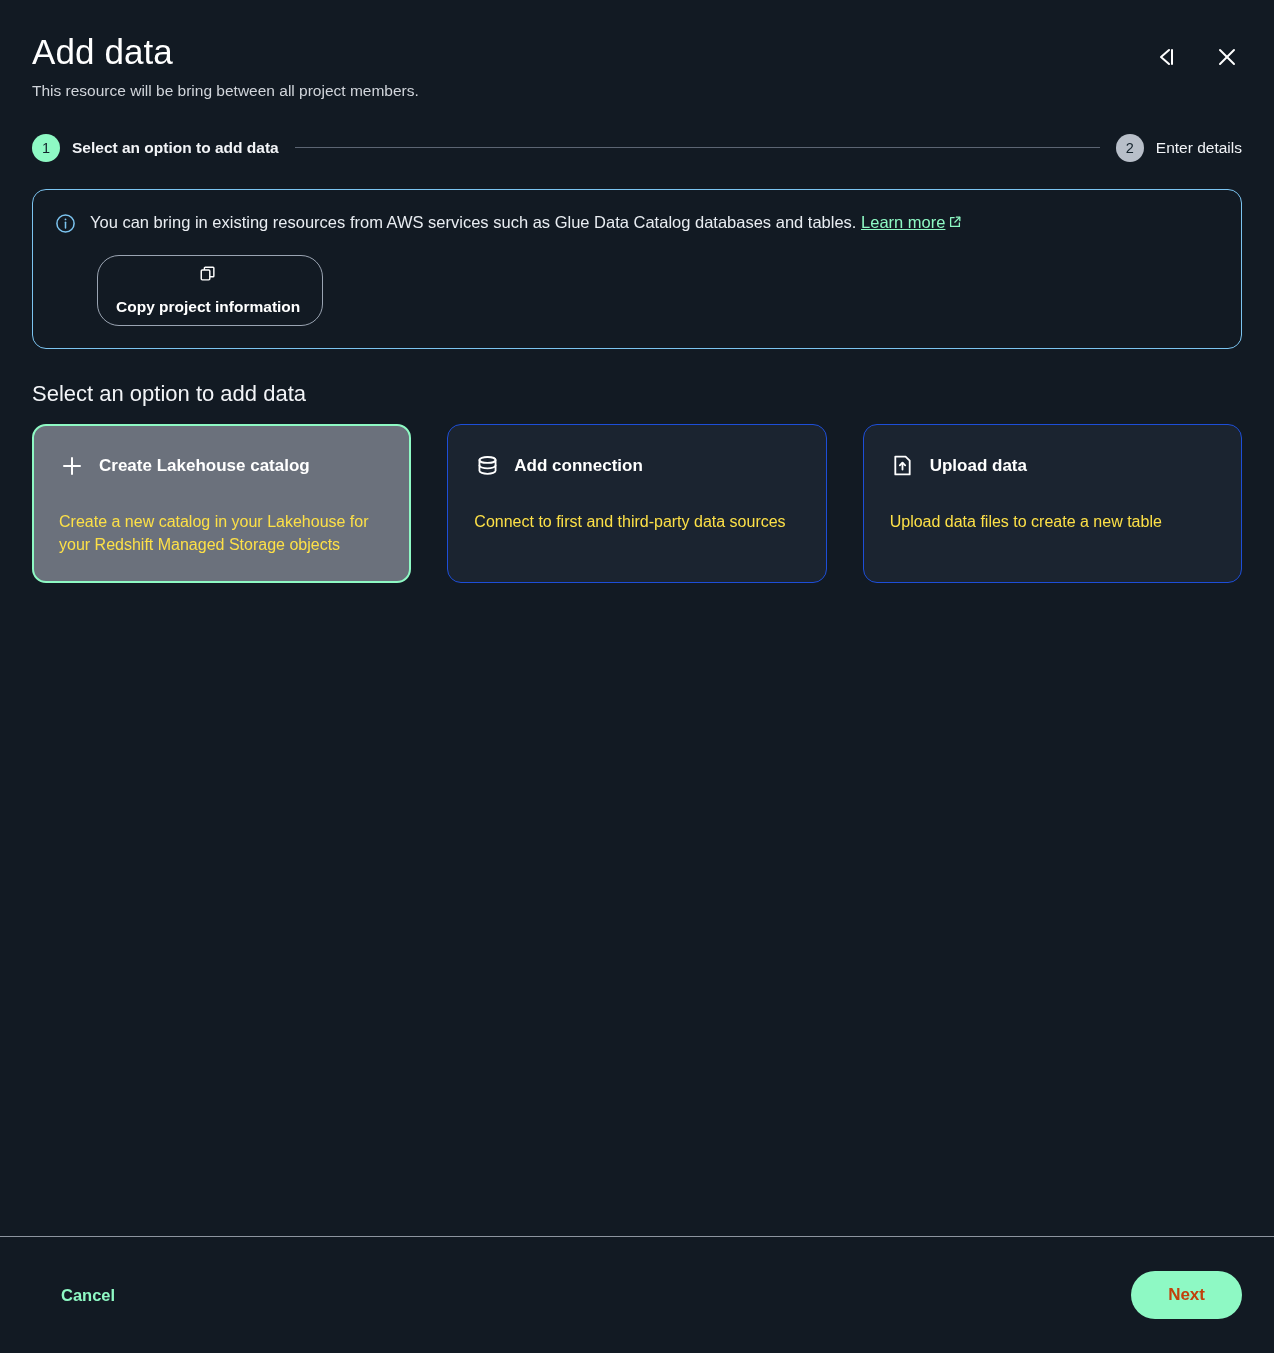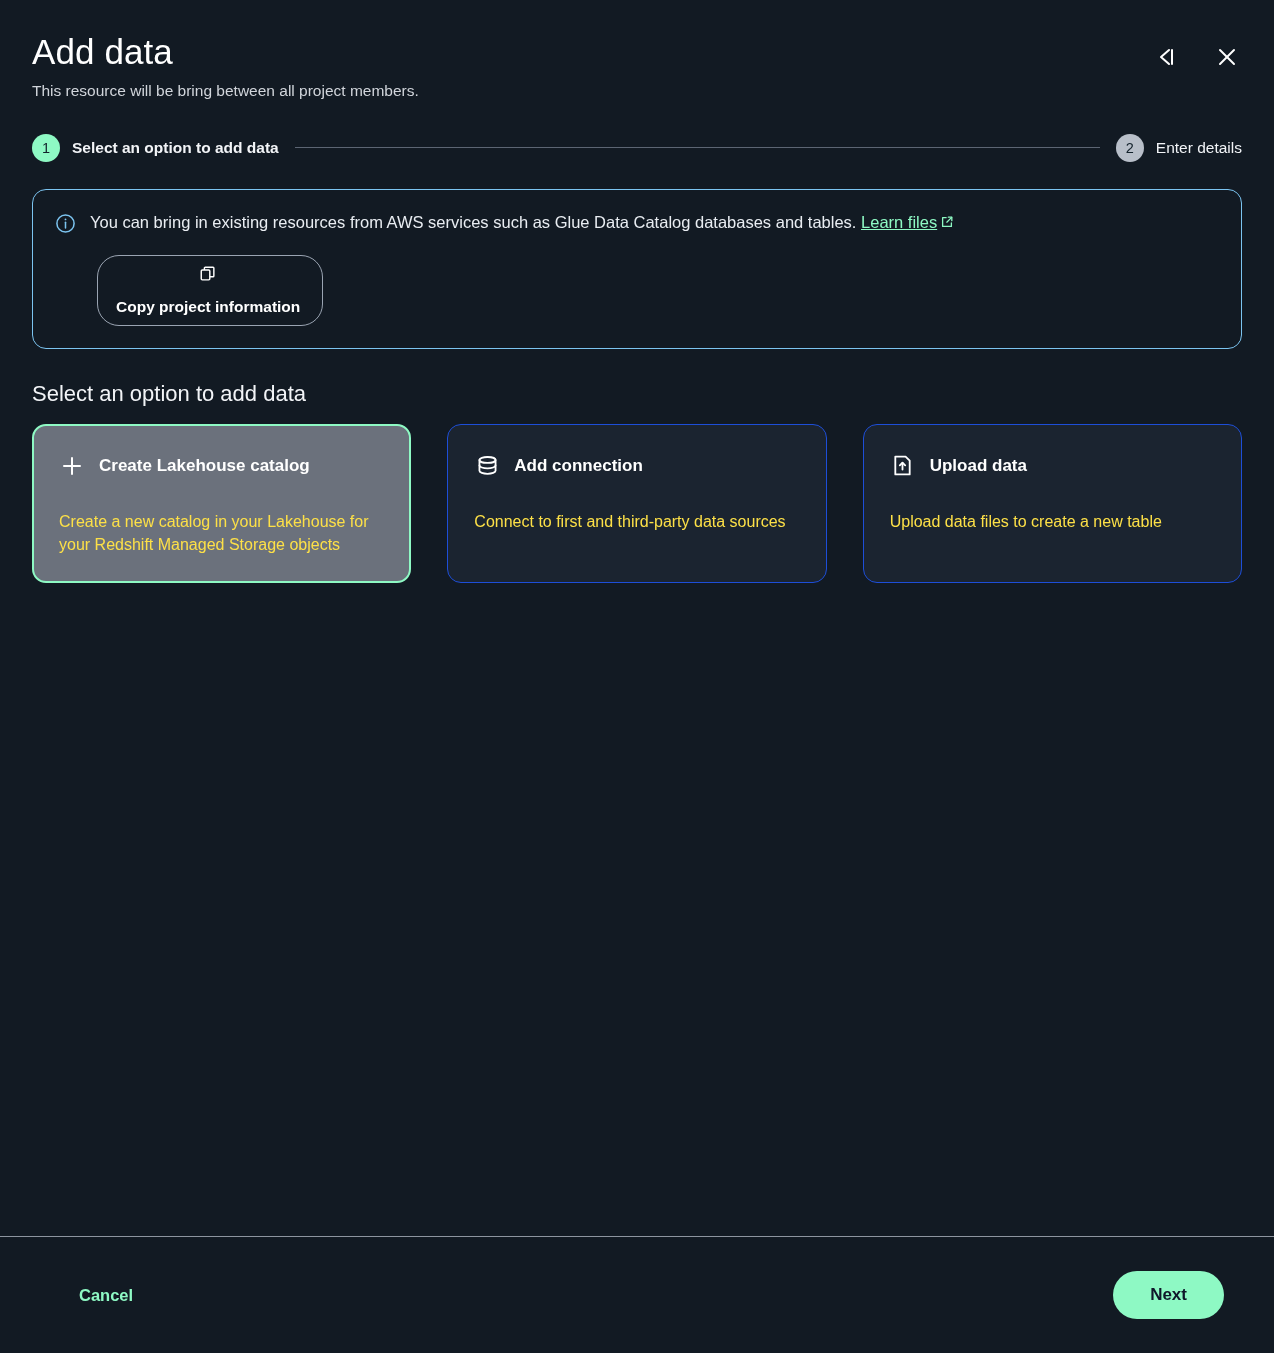--- a/index.html
+++ b/index.html
@@ -201,37 +201,37 @@
   
   .filler { flex: 1 1 auto; }
 
   
   .footer {
     border-top: 1px solid #8d959f;
     height: 117px;
     display: flex;
     align-items: center;
     justify-content: space-between;
-    padding: 0 50px;
+    padding: 0 32px;
   }
   .cancel-btn {
     background: none;
     border: none;
     color: #8ef9c4;
     font-family: "Liberation Sans", sans-serif;
     font-size: 16.5px;
     font-weight: bold;
     cursor: pointer;
     padding: 10px 29px;
   }
   .next-btn {
     background: #8ef9c4;
     border: none;
     border-radius: 24px;
-    color: #0f172a;
+    color: #c2410c;
     font-family: "Liberation Sans", sans-serif;
     font-size: 17px;
     font-weight: bold;
     padding: 14px 37px;
     cursor: pointer;
   }
 </style>
 </head>
 <body>
 
@@ -277,21 +277,21 @@
     <div class="alert-row">
       <span class="alert-icon">
         <svg width="21" height="21" viewBox="0 0 22 22" fill="none" stroke="#7cc4f0" stroke-width="1.6">
           <circle cx="11" cy="11" r="9"></circle>
           <path d="M11 9.6 L11 15.6" stroke-linecap="round"></path>
           <circle cx="11" cy="6.7" r="0.95" fill="#7cc4f0" stroke="none"></circle>
         </svg>
       </span>
       <div class="alert-text">
         <span>You can bring in existing resources from AWS services such as Glue Data Catalog databases and tables.</span>
-        <span class="learn-more"><span>Learn files</span><span class="ext-icon"><svg width="14" height="14" viewBox="0 0 16 16" fill="none" stroke="#8ef9c4" stroke-width="1.5" stroke-linecap="round" stroke-linejoin="round">
+        <span class="learn-more"><span>Learn more</span><span class="ext-icon"><svg width="14" height="14" viewBox="0 0 16 16" fill="none" stroke="#8ef9c4" stroke-width="1.5" stroke-linecap="round" stroke-linejoin="round">
                 <path d="M7 3 H3 V13 H13 V9"></path>
                 <path d="M9.5 2.5 H13.5 V6.5"></path>
                 <path d="M13.3 2.7 L7.8 8.2"></path>
               </svg></span></span>
       </div>
     </div>
     <button class="copy-btn">
       <span>
         <svg width="18" height="18" viewBox="0 0 20 20" fill="none" stroke="#ffffff" stroke-width="1.6" stroke-linejoin="round">
           <rect x="2.5" y="5.5" width="9.5" height="11" rx="1.2"></rect>

